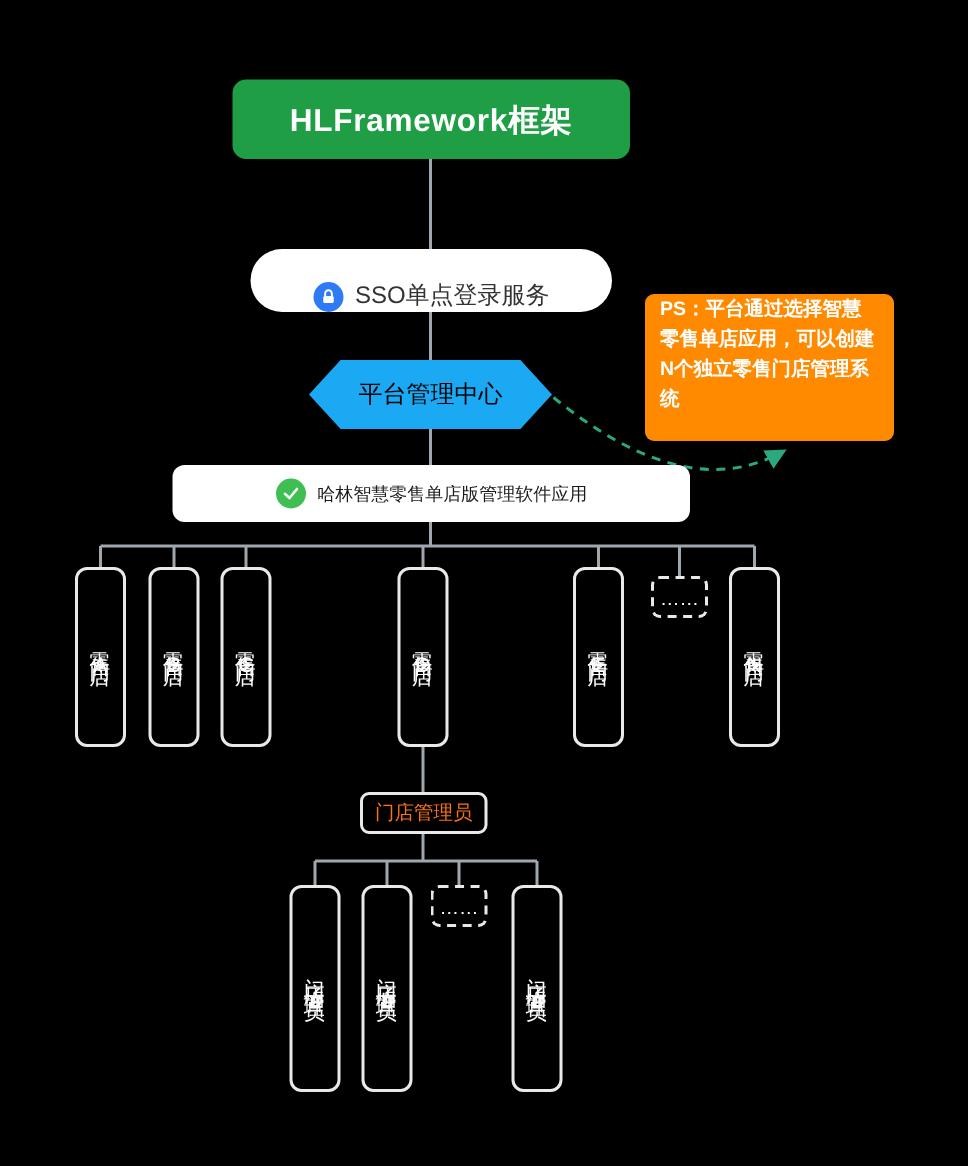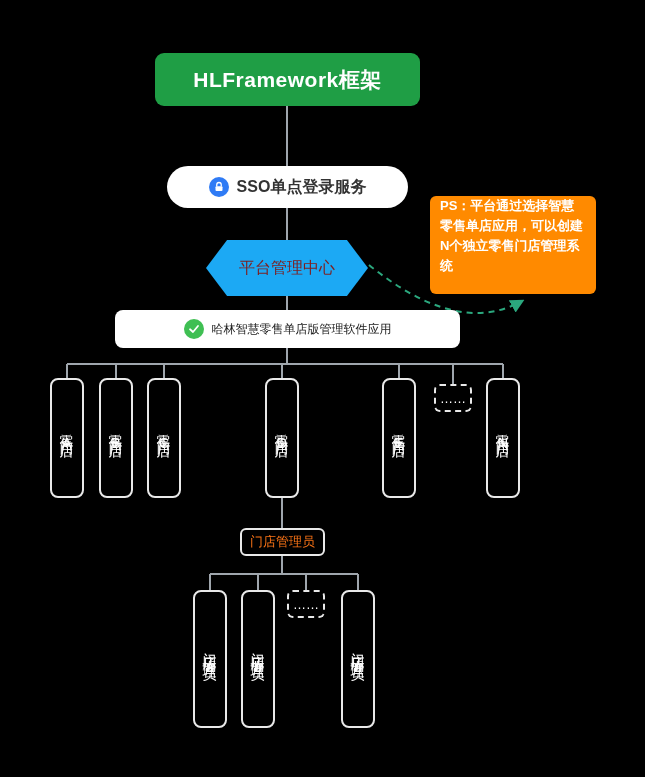--- a/index.html
+++ b/index.html
@@ -10,25 +10,25 @@
   .node { position:absolute; display:flex; align-items:center; justify-content:center; text-align:center; }
 
   .root {
     left:155px; top:53px; width:265px; height:53px;
     background:#1f9e45; border-radius:9px;
     color:#fff; font-size:21px; font-weight:bold; letter-spacing:.5px;
   }
   .sso {
     left:167px; top:166px; width:241px; height:42px;
     background:#ffffff; border-radius:21px;
-    color:#333; font-size:16px; font-weight:bold; gap:8px;
+    color:#333; font-size:16px; font-weight:normal; gap:8px;align-items:flex-end;
   }
   .hex {
-    left:206px; top:240px; width:162px; height:56px;
-    background:#1ca9f4; color:#7f1d1d; font-size:16px;
+    left:206px; top:240px; width:162px; height:46px;
+    background:#1ca9f4; color:#000000; font-size:16px;
     clip-path:polygon(13% 0,87% 0,100% 50%,87% 100%,13% 100%,0 50%);
   }
   .note {
     left:430px; top:196px; width:166px; height:98px;
     background:#ff8a00; border-radius:6px;
     color:#fff; font-size:13px; font-weight:bold; line-height:1.55;
     padding:0 10px; align-items:flex-start; justify-content:flex-start; text-align:left;
   }
   .app {
     left:115px; top:310px; width:345px; height:38px;

